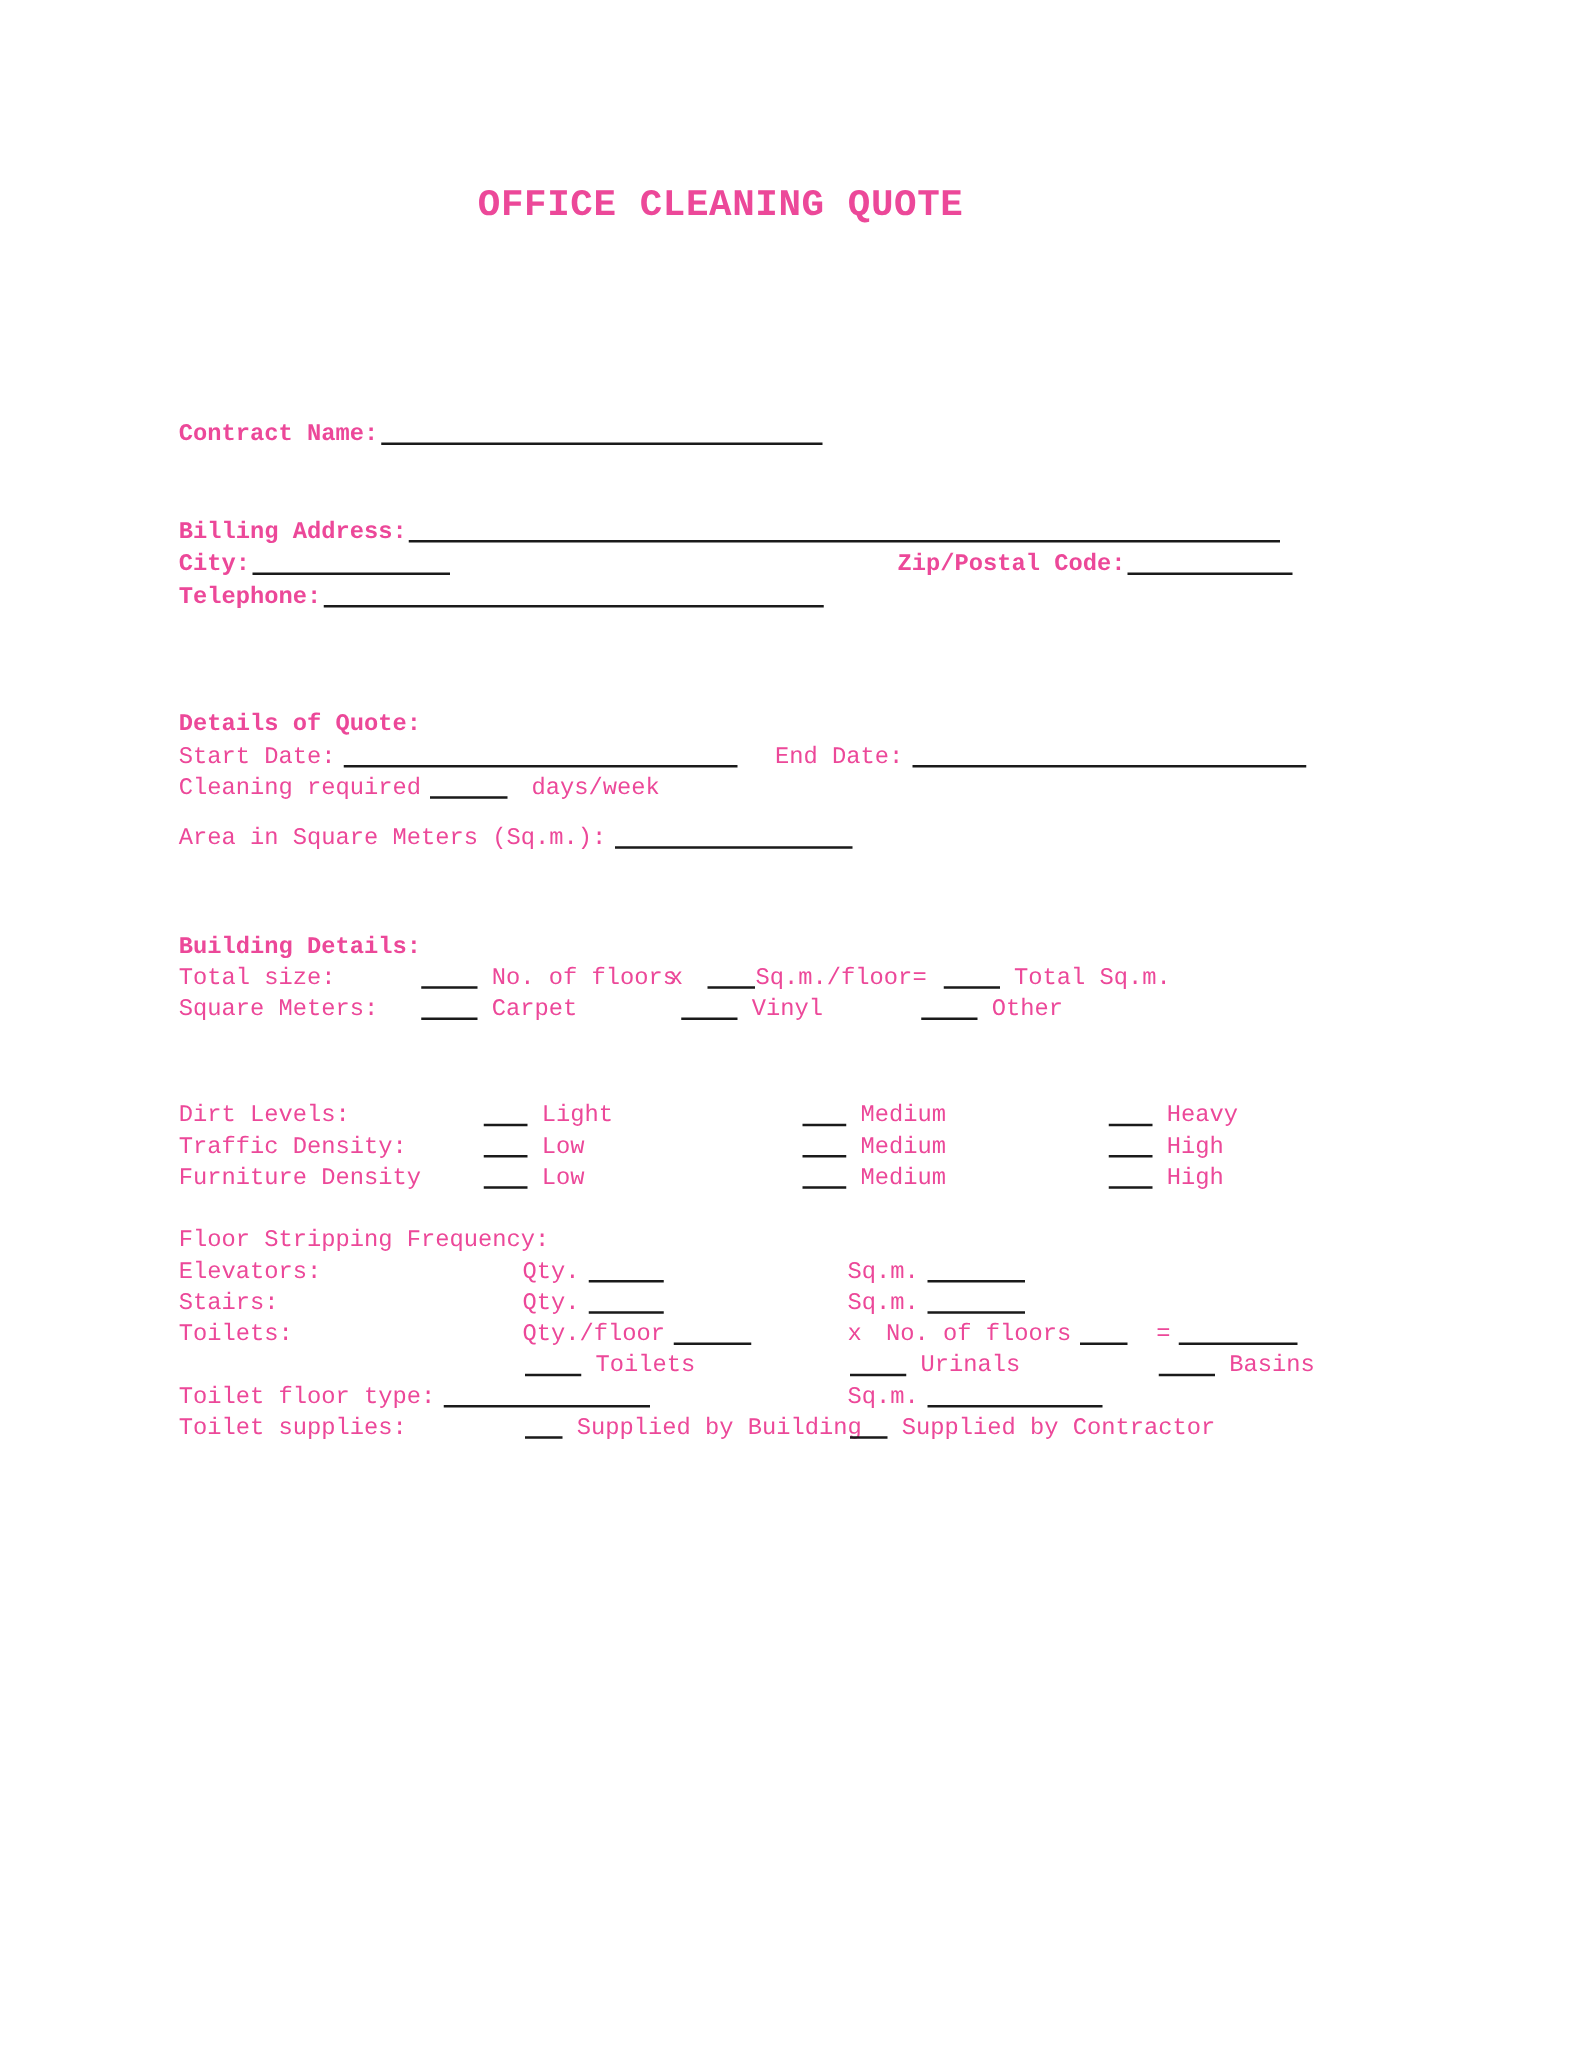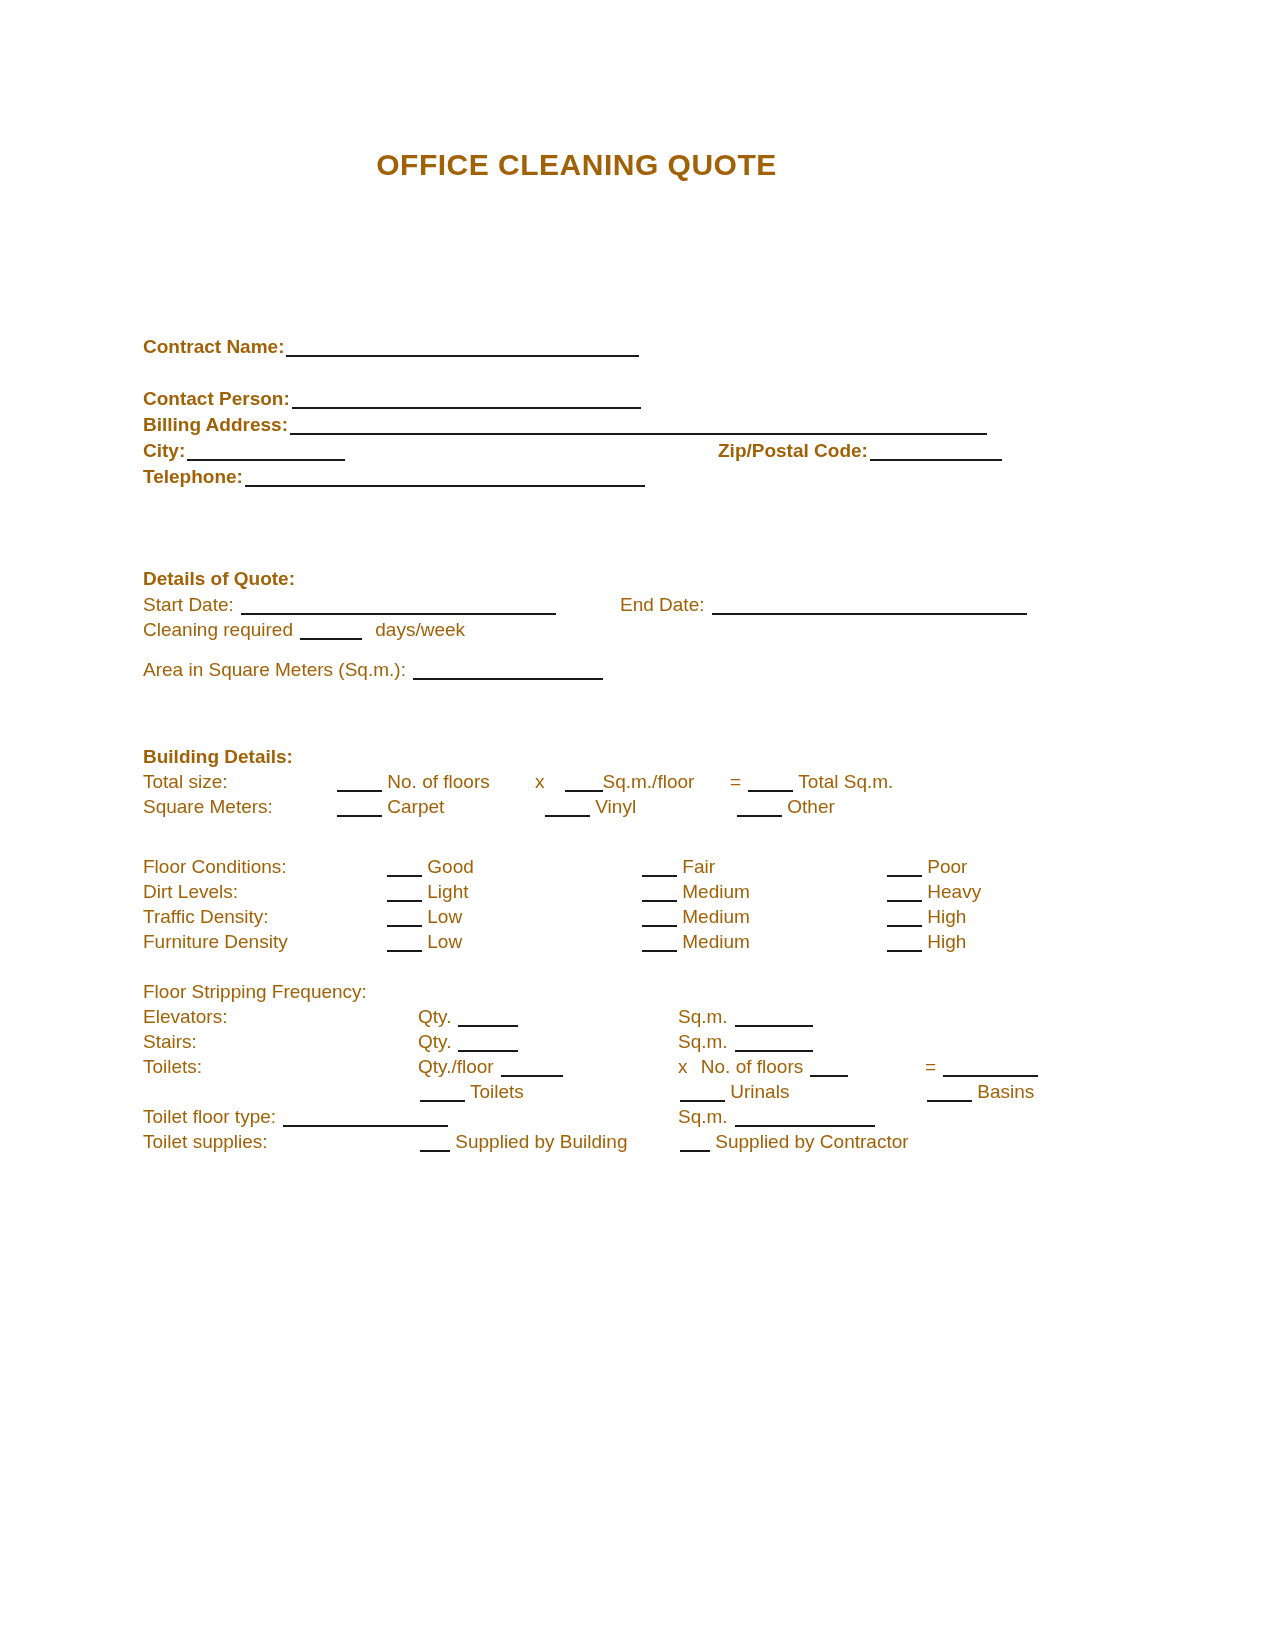--- a/index.html
+++ b/index.html
@@ -1,22 +1,22 @@
 <!DOCTYPE html>
 <html><head>
 <meta charset="utf-8">
 <style>
   html,body{margin:0;padding:0;background:#e8e8e8;}
   .page{
     position:relative;
     width:1275px;height:1650px;
     margin:0 auto;
     background:#ffffff;
-    font-family:Liberation Sans, sans-serif;
-    color:#a16207;
+    font-family:Liberation Mono, monospace;
+    color:#ec4899;
     font-size:19px;
     line-height:24px;
   }
   .line{position:absolute;left:143px;width:880px;white-space:nowrap;}
   .c{position:absolute;top:0;white-space:nowrap;}
   .b{font-weight:bold;}
   .title{
     position:absolute;left:143px;top:148px;width:867px;
     text-align:center;font-weight:bold;font-size:30px;line-height:34px;
     letter-spacing:0.5px;
@@ -43,23 +43,20 @@
 
 <div class="page">
 
   <div class="title">OFFICE CLEANING QUOTE</div>
 
 
   <div class="line" style="top:335px">
     <span class="b">Contract Name:</span><span class="ul w353"></span>
   </div>
 
-  <div class="line" style="top:387px">
-    <span class="b">Contact Person:</span><span class="ul w349"></span>
-  </div>
 
   <div class="line" style="top:413px">
     <span class="b">Billing Address:</span><span class="ul w697"></span>
   </div>
 
   <div class="line" style="top:439px">
     <span class="b">City:</span><span class="ul w158"></span>
     <span class="c" style="left:575px">
       <span class="b">Zip/Postal Code:</span><span class="ul w132"></span>
     </span>
@@ -118,26 +115,20 @@
     <span class="c" style="left:400px">
       <span class="ul w45"></span>
       <span>Vinyl</span>
     </span>
     <span class="c" style="left:592px">
       <span class="ul w45"></span>
       <span>Other</span>
     </span>
   </div>
 
-  <div class="line" style="top:855px">
-    <span>Floor Conditions:</span>
-    <span class="c" style="left:242px"><span class="ul w35"></span> <span>Good</span></span>
-    <span class="c" style="left:497px"><span class="ul w35"></span> <span>Fair</span></span>
-    <span class="c" style="left:742px"><span class="ul w35"></span> <span>Poor</span></span>
-  </div>
 
   <div class="line" style="top:880px">
     <span>Dirt Levels:</span>
     <span class="c" style="left:242px"><span class="ul w35"></span> <span>Light</span></span>
     <span class="c" style="left:497px"><span class="ul w35"></span> <span>Medium</span></span>
     <span class="c" style="left:742px"><span class="ul w35"></span> <span>Heavy</span></span>
   </div>
 
   <div class="line" style="top:905px">
     <span>Traffic Density:</span>

